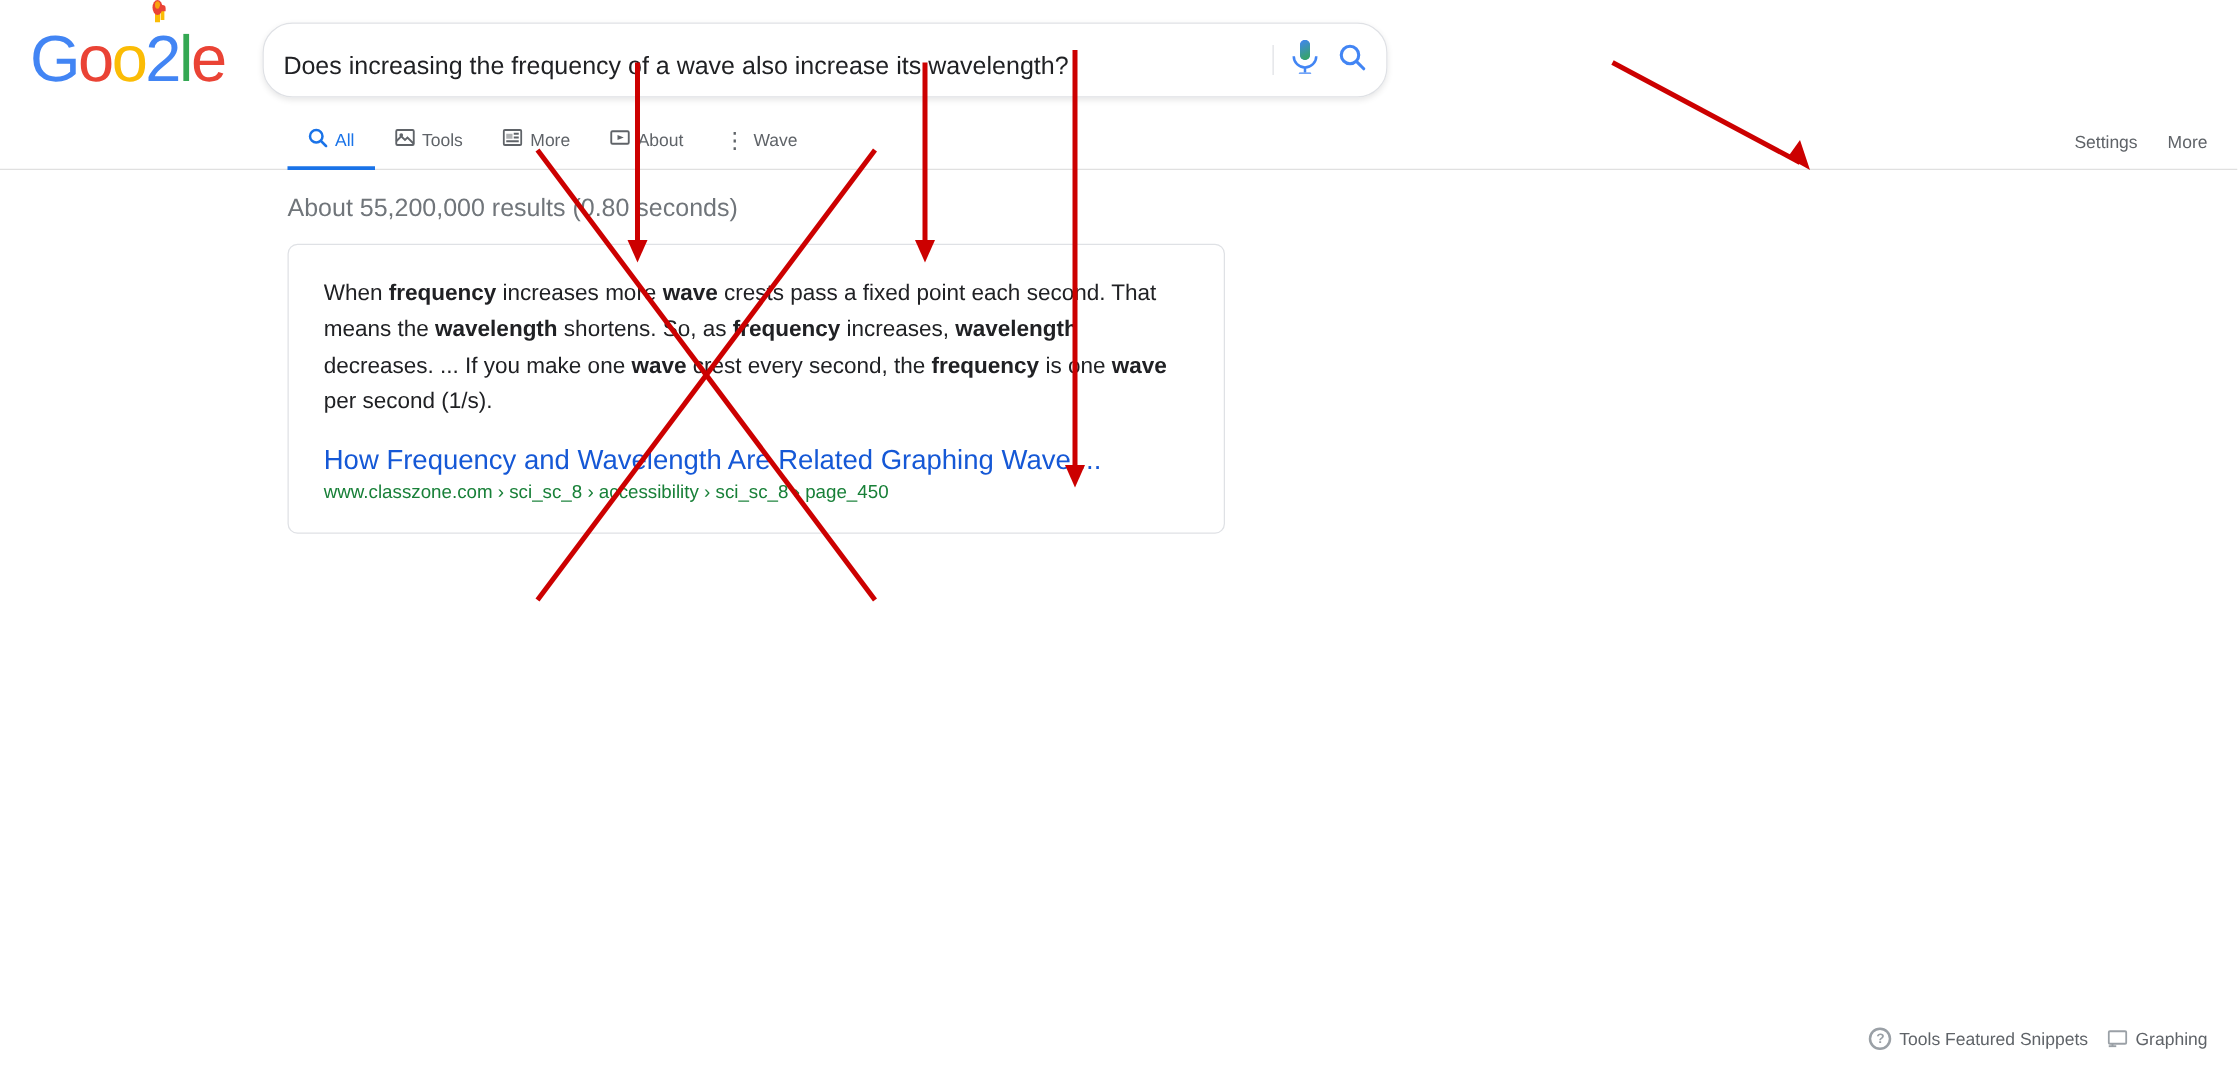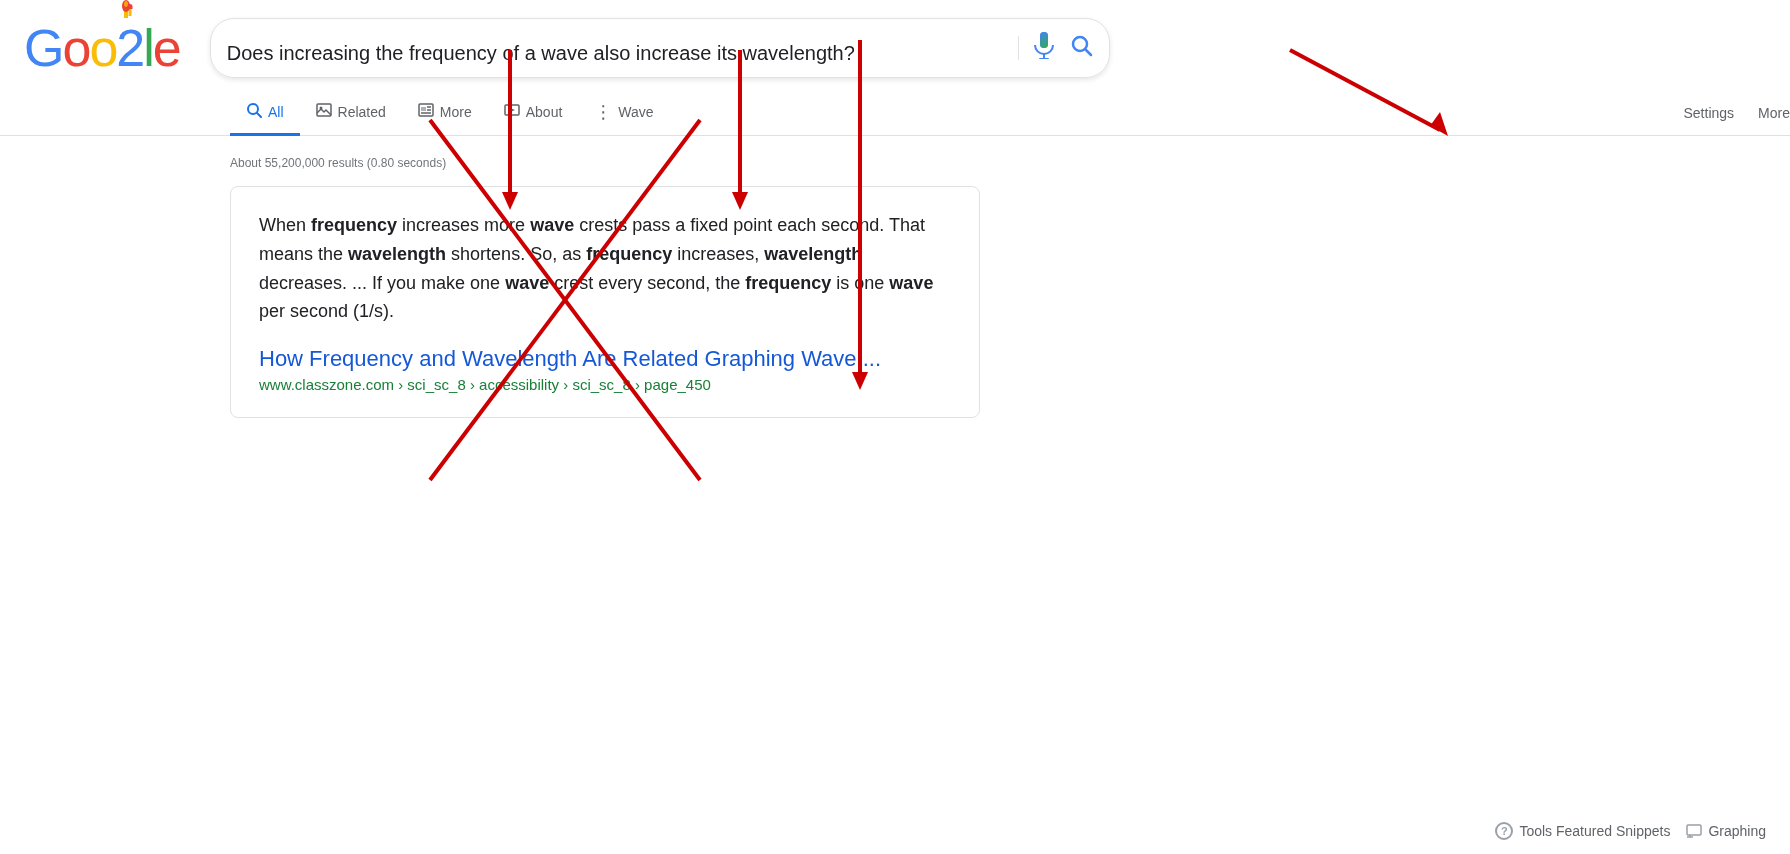--- a/index.html
+++ b/index.html
@@ -131,32 +131,33 @@
     }
     .nav-tab-icon {
       font-size: 14px;
     }
     .nav-spacer {
       flex: 1;
     }
     .nav-settings {
       display: flex;
       gap: 24px;
+      padding-right: 24px;
       align-items: center;
     }
     .nav-settings span {
       font-size: 14px;
       color: #5f6368;
       cursor: pointer;
     }
 
     
     .results-stats {
       padding: 20px 0 16px 230px;
-      font-size: 12px;
+      font-size: 20px;
       color: #70757a;
     }
 
     
     .featured-snippet {
       margin: 0 0 24px 230px;
       max-width: 750px;
       border: 1px solid #dfe1e5;
       border-radius: 8px;
       padding: 24px 28px;
@@ -293,21 +294,21 @@
     <span>All</span>
   </div>
   <div class="nav-tab">
     <span class="nav-tab-icon">
       <svg width="16" height="16" viewBox="0 0 16 16" fill="none">
         <rect x="1" y="2" width="14" height="12" rx="1" stroke="#5f6368" stroke-width="1.5"></rect>
         <circle cx="5" cy="6" r="1.5" fill="#5f6368"></circle>
         <path d="M1 11l4-4 3 3 2-2 5 5" stroke="#5f6368" stroke-width="1.5" fill="none"></path>
       </svg>
     </span>
-    <span>Related</span>
+    <span>Tools</span>
   </div>
   <div class="nav-tab">
     <span class="nav-tab-icon">
       <svg width="16" height="16" viewBox="0 0 16 16" fill="none">
         <rect x="1" y="2" width="14" height="12" rx="1" stroke="#5f6368" stroke-width="1.5"></rect>
         <rect x="3" y="5" width="5" height="4" fill="#5f6368" opacity="0.5"></rect>
         <line x1="9" y1="5" x2="13" y2="5" stroke="#5f6368" stroke-width="1.5"></line>
         <line x1="9" y1="8" x2="13" y2="8" stroke="#5f6368" stroke-width="1.5"></line>
         <line x1="3" y1="11" x2="13" y2="11" stroke="#5f6368" stroke-width="1.5"></line>
       </svg>

